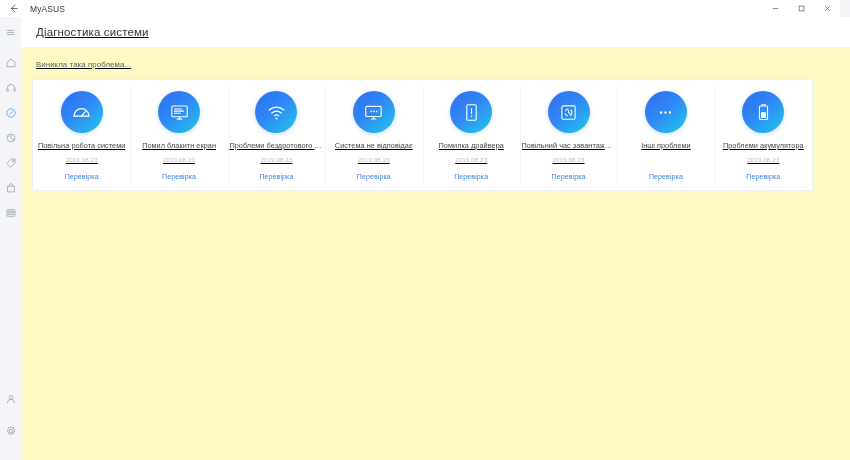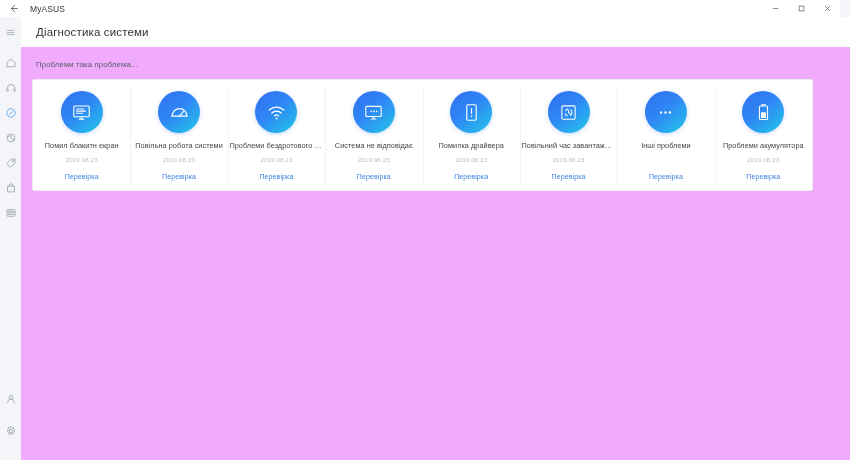--- a/index.html
+++ b/index.html
@@ -54,21 +54,22 @@
   .rail-item.sep { margin-bottom: 9px; }
   .rail-item.active { color: #4a9ee8; }
   .rail-item svg { display: block; }
   .rail-bottom { margin-top: auto; padding-bottom: 8px; display:flex; flex-direction:column; align-items:center; }
   .rail-bottom .rail-item { margin-bottom: 11px; }
 
   
   .content {
     position: absolute; top: 17px; left: 21px;
     width: 829px; height: 443px;
-    background: #f0abfc;
+    background: #fef9c3;
+    text-decoration: underline;
   }
 
   .page-head {
     height: 30px;
     background: #ffffff;
     display: flex; align-items: center;
     padding-left: 15px;
   }
   .page-title { font-size: 11.5px; color: #32343a; font-weight: normal; letter-spacing: .15px; }
 
@@ -254,47 +255,47 @@
       </div>
     </div>
   </div>
 
   <div class="content">
 
     <div class="page-head">
       <div class="page-title">Діагностика системи</div>
     </div>
 
-    <div class="subhead">Проблеми така проблема...</div>
+    <div class="subhead">Виникла така проблема...</div>
 
     <div class="cards">
+
+      <div class="card">
+        <div class="orb">
+          <svg width="21" height="21" viewBox="0 0 24 24" fill="none" stroke="#ffffff" stroke-width="1.3">
+            <path d="M3.4 16.2 a8.6 8.6 0 0 1 17.2 0" stroke-linecap="round"></path>
+            <path d="M3.4 16.2 H20.6" stroke-linecap="round"></path>
+            <path d="M12 16.2 L16.6 10.6" stroke-linecap="round"></path>
+          </svg>
+        </div>
+        <div class="card-label">Повільна робота системи</div>
+        <div class="card-date">2019.08.23</div>
+        <div class="card-action">Перевірка</div>
+      </div>
 
       <div class="card">
         <div class="orb">
           <svg width="21" height="21" viewBox="0 0 24 24" fill="none" stroke="#ffffff" stroke-width="1.25">
             <rect x="3.2" y="4.6" width="17.6" height="12.2" rx="1.1"></rect>
             <path d="M6.2 8 H14.4 M6.2 10.4 H16.6 M6.2 12.8 H13" stroke-linecap="round"></path>
             <path d="M9.4 19.6 H14.6" stroke-linecap="round"></path>
             <path d="M12 16.8 V19.6"></path>
           </svg>
         </div>
         <div class="card-label">Помил блакитн екран</div>
-        <div class="card-date">2019.08.23</div>
-        <div class="card-action">Перевірка</div>
-      </div>
-
-      <div class="card">
-        <div class="orb">
-          <svg width="21" height="21" viewBox="0 0 24 24" fill="none" stroke="#ffffff" stroke-width="1.3">
-            <path d="M3.4 16.2 a8.6 8.6 0 0 1 17.2 0" stroke-linecap="round"></path>
-            <path d="M3.4 16.2 H20.6" stroke-linecap="round"></path>
-            <path d="M12 16.2 L16.6 10.6" stroke-linecap="round"></path>
-          </svg>
-        </div>
-        <div class="card-label">Повільна робота системи</div>
         <div class="card-date">2019.08.23</div>
         <div class="card-action">Перевірка</div>
       </div>
 
       <div class="card">
         <div class="orb">
           <svg width="21" height="21" viewBox="0 0 24 24" fill="none" stroke="#ffffff" stroke-width="1.35" stroke-linecap="round">
             <path d="M3.6 9.2 a12.4 12.4 0 0 1 16.8 0"></path>
             <path d="M6.6 12.6 a8 8 0 0 1 10.8 0"></path>
             <path d="M9.5 15.9 a3.8 3.8 0 0 1 5 0"></path>

